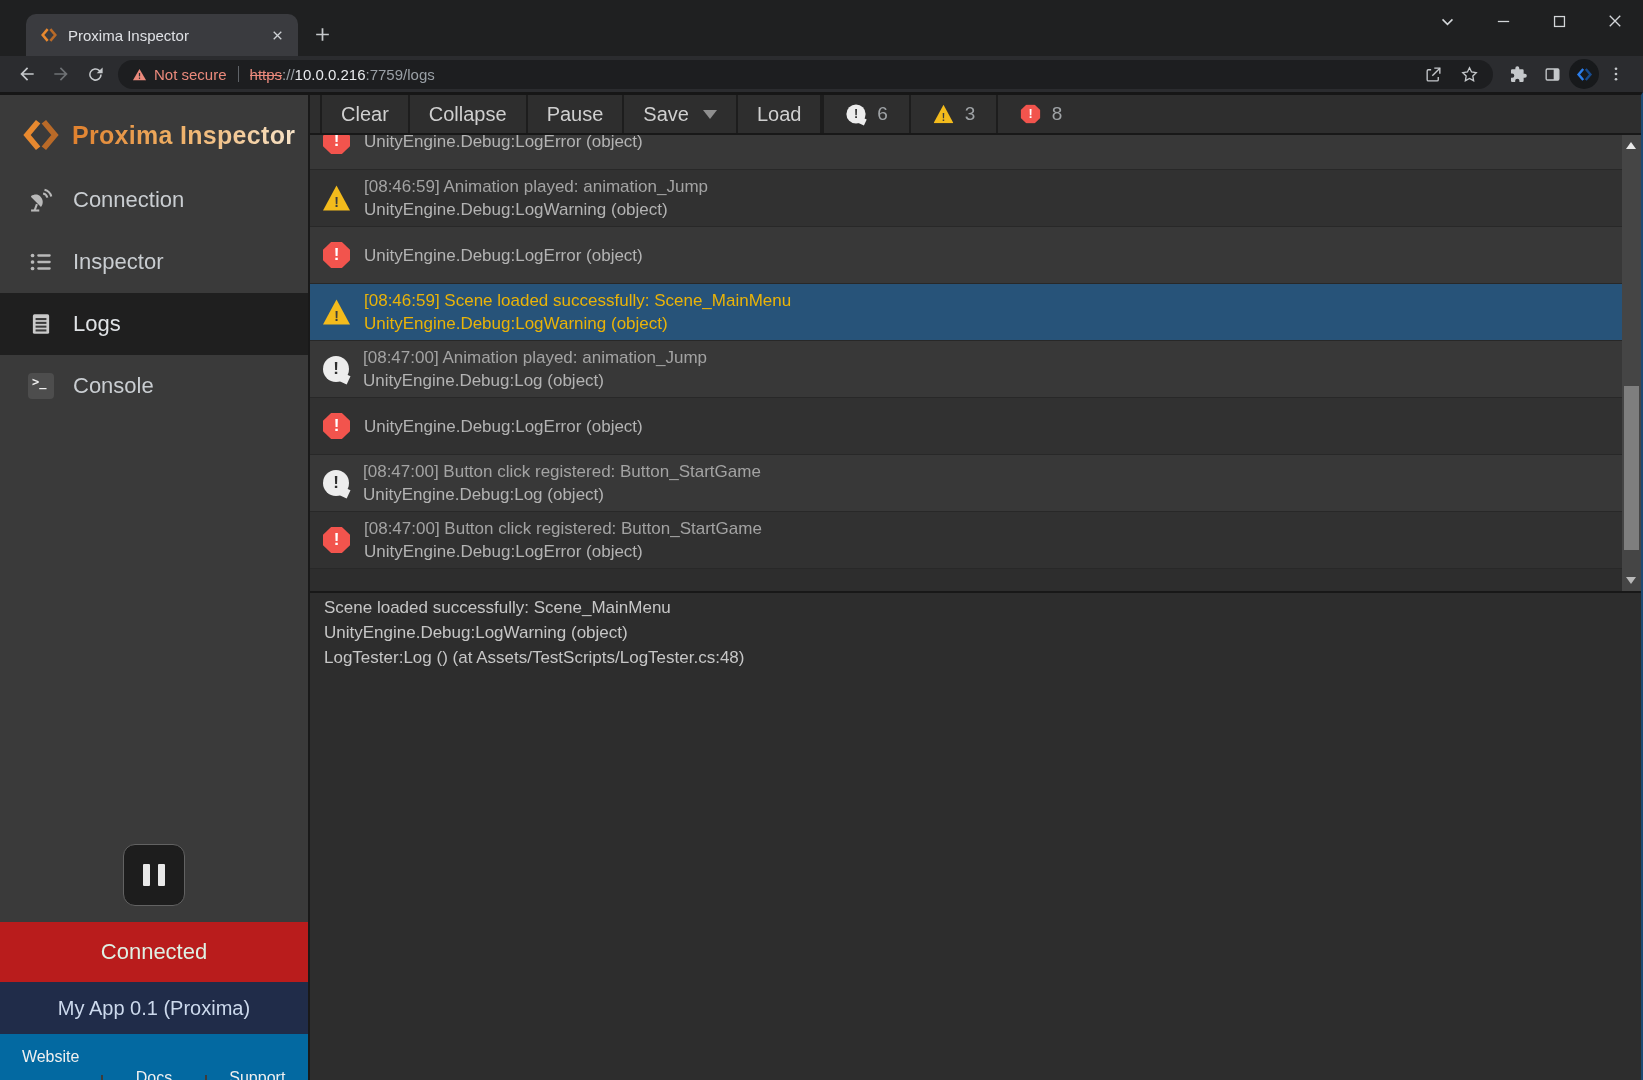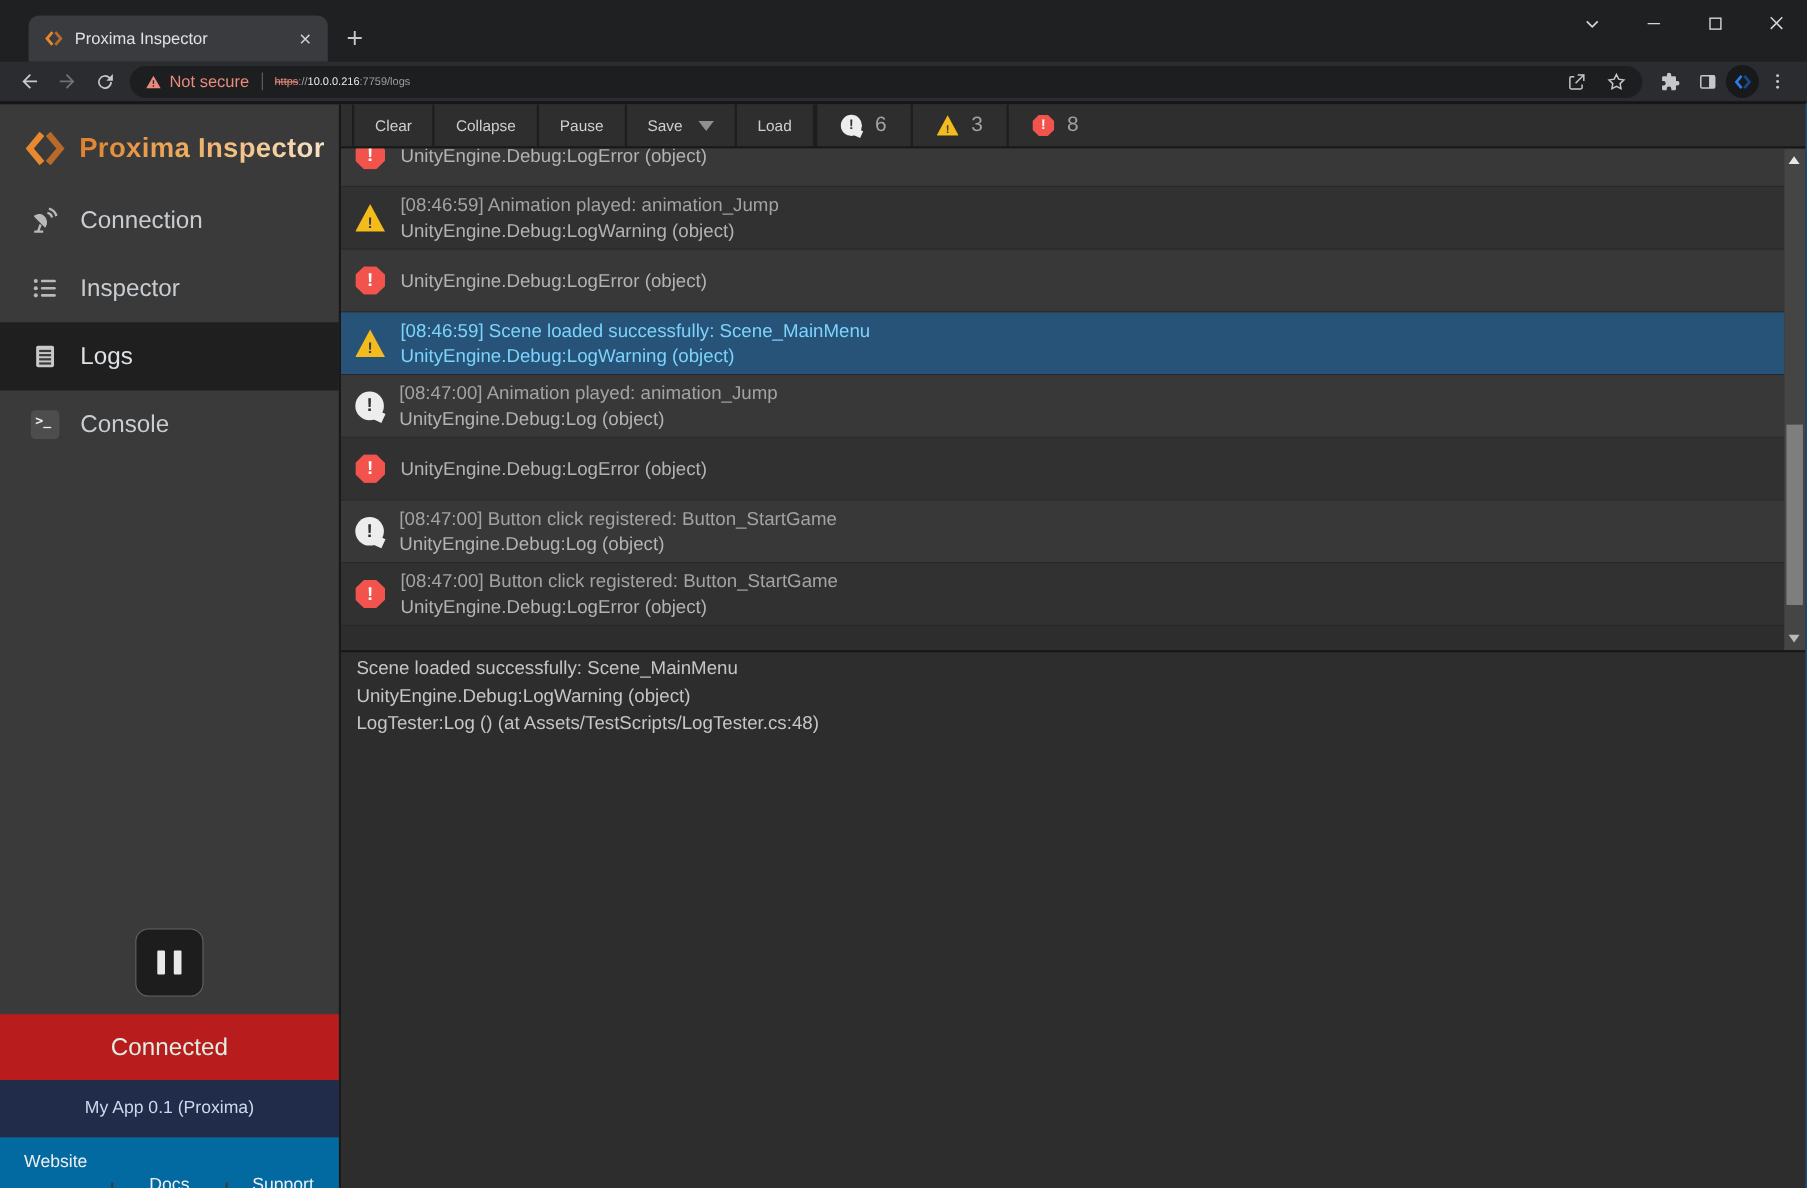--- a/index.html
+++ b/index.html
@@ -17,21 +17,21 @@
   .winctl { position:absolute; right:0; top:0; height:42px; display:flex; align-items:center; }
   .winctl .wbtn { width:56px; height:42px; display:flex; align-items:center; justify-content:center; color:#d3d6d9; }
 
   .navbar { height:36px; background:#2b2c2f; display:flex; align-items:center; padding:0 10px; }
   .nbtn { width:34px; height:30px; display:flex; align-items:center; justify-content:center; color:#c5c8cb; flex:none; }
   .nbtn.disabled { color:#6f7275; }
   .omnibox { height:29px; flex:1; margin:0 8px 0 6px; background:#1d1e20; border-radius:15px;
              display:flex; align-items:center; padding:0 10px 0 14px; min-width:0; }
   .omni-warning { display:flex; align-items:center; gap:7px; font-size:15px; color:#ec8a7c; flex:none; }
   .omni-div { width:1px; height:16px; background:#5f6368; margin:0 11px; flex:none; }
-  .url { font-size:10px; white-space:nowrap; overflow:hidden; }
+  .url { font-size:15px; white-space:nowrap; overflow:hidden; }
   .url .scheme { color:#ec8a7c; text-decoration:line-through; }
   .url .gray { color:#9aa0a6; }
   .url .host { color:#e8eaed; }
   .omni-actions { margin-left:auto; display:flex; align-items:center; gap:8px; flex:none; }
   .obtn { width:28px; height:28px; display:flex; align-items:center; justify-content:center; color:#c5c8cb; }
   .avatar { width:30px; height:30px; border-radius:50%; background:#17191b; display:flex; align-items:center; justify-content:center; }
 
   
   .page { display:flex; height:988px; border-top:3px solid #161616; border-right:2px solid #1c4a74; }
 
@@ -49,32 +49,32 @@
   .nav-icon { width:30px; height:30px; display:flex; align-items:center; justify-content:center; flex:none; }
   .console-chip { width:26px; height:26px; background:#4d4d4d; border-radius:4px; color:#efefef;
                   font-family:"DejaVu Sans Mono", monospace; font-size:12px; font-weight:700;
                   padding:3px 0 0 4px; line-height:1; }
   .side-spacer { flex:1; }
   .pause-btn { width:62px; height:62px; margin:0 auto 16px; background:#1d1d1d; border:1px solid #626262;
                border-radius:12px; display:flex; align-items:center; justify-content:center; gap:8px; }
   .pause-btn i { display:block; width:7px; height:22px; background:#e9e9e9; border-radius:1px; }
   .connected { height:60px; background:#b91c1c; color:#def0e4; font-size:22px;
                display:flex; align-items:center; justify-content:center; }
-  .appinfo { height:52px; background:#202c49; color:#ccd9ec; font-size:16px;
+  .appinfo { height:52px; background:#202c49; color:#ccd9ec; font-size:20px;
              display:flex; align-items:center; justify-content:center; }
   .side-footer { height:46px; background:#0369a1; display:flex; }
   .foot-item { flex:1; display:flex; align-items:center; justify-content:center; font-size:16px; color:#f0f0f0; }
   .foot-item + .foot-item { border-left:2px solid #3c3c3c;margin-top:41px; }
 
   
   .main { flex:1; display:flex; flex-direction:column; min-width:0; background:#2d2d2d; }
 
   .toolbar { height:40px; background:#2e2e2e; border-bottom:2px solid #181818; display:flex; align-items:stretch;
              padding-left:10px; }
-  .tbtn { display:flex; align-items:center; gap:14px; padding:0 19px; font-size:14px; color:#cfcfcf;
+  .tbtn { display:flex; align-items:center; gap:14px; padding:0 19px; font-size:20px; color:#cfcfcf;
           background:none; border:none; border-right:2px solid #1d1d1d; font-family:inherit; }
   .tbtn:first-of-type { border-left:2px solid #1d1d1d; }
   .caret { width:0; height:0; border:7px solid transparent; border-top:9px solid #8f8f8f; margin-top:8px; }
   .search { margin-left:auto; align-self:center; width:352px; height:27px; background:#1f1f1f; border:none;
             border-radius:6px; padding:0 12px; color:#cccccc; font-size:16px; font-family:inherit; margin-right:14px; }
   .search::placeholder { color:#8a8a8a; }
   .count-cell { width:87px; flex:none; border-left:2px solid #1d1d1d; display:flex; align-items:center;
                 justify-content:center; gap:11px; font-size:19px; color:#9fa3a6; }
 
   
@@ -96,21 +96,21 @@
   .rows { margin-right:19px; overflow:hidden; height:100%; }
   .log-row { height:57px; border-bottom:1px solid #282828; display:flex; align-items:center; gap:14px;
              padding-left:13px; }
   .log-row:first-child { margin-top:-22px; }
   .log-row.odd { background:#383838; }
   .log-row.even { background:#313131; }
   .log-row.selected { background:#275379; }
   .ltext { min-width:0; }
   .ltext .l1 { font-size:17px; color:#a3a3a3; line-height:23px; white-space:nowrap; }
   .ltext .l2 { font-size:17px; color:#b3b3b3; line-height:23px; white-space:nowrap; }
-  .log-row.selected .l1, .log-row.selected .l2 { color:#7dd3fc; }
+  .log-row.selected .l1, .log-row.selected .l2 { color:#eab308; }
 
   
   .sbar { position:absolute; top:0; right:0; bottom:0; width:19px; background:#454545; }
   .sbar .arrow-up, .sbar .arrow-down { position:absolute; left:4px; width:0; height:0;
         border-left:5.5px solid transparent; border-right:5.5px solid transparent; }
   .sbar .arrow-up { top:7px; border-bottom:7px solid #e8e8e8; }
   .sbar .arrow-down { bottom:7px; border-top:7px solid #b9b9b9; }
   .sbar .thumb { position:absolute; left:2px; right:2px; top:55%; height:36%; background:#7e7e7e; }
 
   

